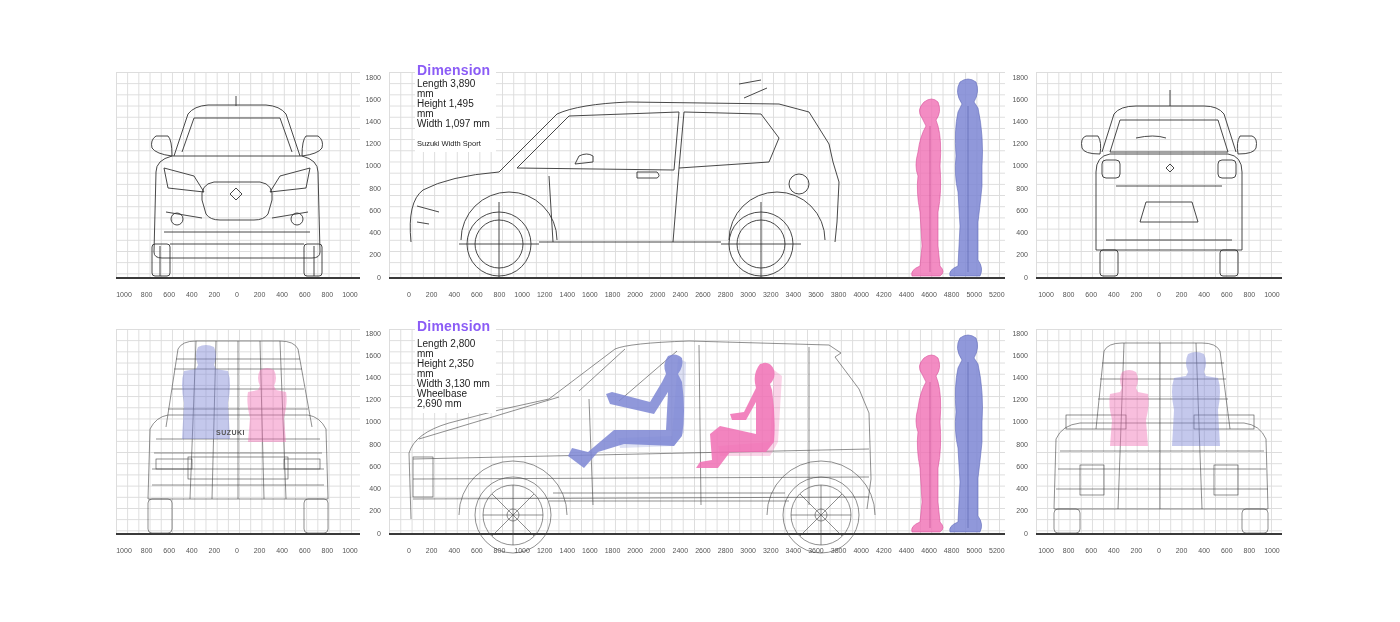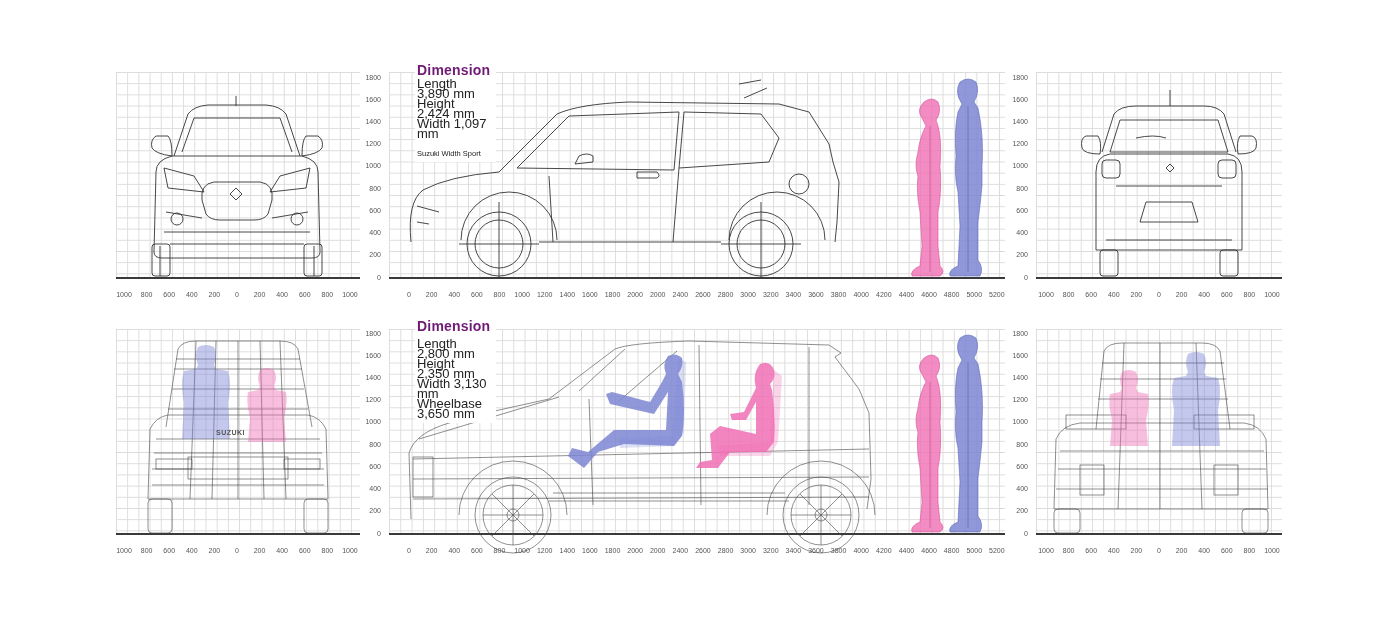--- a/index.html
+++ b/index.html
@@ -12,22 +12,22 @@
     background-image:
       linear-gradient(to right, #dcdcdc 1px, transparent 1px),
       linear-gradient(to bottom, #dcdcdc 1px, transparent 1px);
   }
   .baseline { position: absolute; height: 2px; background: #3a3a3a; }
   .xlabels { position: absolute; display: flex; justify-content: space-between; font-size: 7px; color: #555; }
   .xlabels span { width: 0; display: flex; justify-content: center; white-space: nowrap; }
   .ylabels { position: absolute; font-size: 7px; color: #555; text-align: right; width: 26px; }
   .ylabels span { position: absolute; right: 0; transform: translateY(-50%); }
   .info { position: absolute; background: #fff; padding: 2px 6px 4px 2px; }
-  .info h2 { margin: 0 0 1px 0; font-size: 14px; font-weight: bold; color: #701a75; letter-spacing: 0.2px; }
-  .info .line { font-size: 13px; line-height: 10px; color: #222; }
+  .info h2 { margin: 0 0 1px 0; font-size: 14px; font-weight: bold; color: #8b5cf6; letter-spacing: 0.2px; }
+  .info .line { font-size: 10px; line-height: 10px; color: #222; }
   .info .model { margin-top: 10px; font-size: 7.5px; color: #222; }
   svg { position: absolute; overflow: visible; }
   .car path, .car line, .car rect, .car circle, .car ellipse { fill: none; stroke: #333; stroke-width: 0.9; }
   .wire path, .wire line, .wire rect, .wire circle, .wire ellipse { fill: none; stroke: #444; stroke-width: 0.6; }
 </style>
 </head>
 <body>
 
 <div class="panel">
   <div class="grid" style="left:116px; top:72px; width:244px; height:206px; background-size:11.2px 11.2px;"></div>
@@ -139,21 +139,21 @@
     <path fill="#f06fb4" fill-opacity="0.8" stroke="#d9509a" stroke-width="0.6" d="M16 6 Q24 0 30 6 Q34 16 28 24 L30 30 Q34 44 32 70 Q34 96 30 116 L30 150 L32 170 Q38 176 32 180 L4 180 Q2 174 12 170 L14 150 L12 116 Q8 96 10 80 Q6 70 10 56 Q12 40 18 30 L14 22 Q8 14 16 6 Z"></path>
     <line x1="22" y1="30" x2="22" y2="176" stroke="#b03d80" stroke-width="0.5"></line>
   </svg>
   <svg style="left:946px; top:76px;" width="40" height="202" viewBox="0 0 40 202">
     <path fill="#7c86d4" fill-opacity="0.85" stroke="#5f69b8" stroke-width="0.6" d="M14 6 Q22 0 30 6 Q34 16 28 26 L32 32 Q38 60 36 90 L36 110 Q34 130 32 146 L32 184 Q38 192 34 200 L4 200 Q2 194 12 190 L14 150 L12 116 Q8 100 10 80 Q8 54 12 36 L16 28 Q8 16 14 6 Z"></path>
     <line x1="22" y1="30" x2="22" y2="196" stroke="#4b54a0" stroke-width="0.5"></line>
   </svg>
   <div class="info" style="left:415px; top:60px;">
     <h2>Dimension</h2>
     <div class="line">Length 3,890 mm</div>
-    <div class="line">Height 2,424 mm</div>
+    <div class="line">Height 1,495 mm</div>
     <div class="line">Width 1,097 mm</div>
     <div class="model">Suzuki Width Sport</div>
   </div>
 </div>
 
 <div class="panel">
   <div class="grid" style="left:1036px; top:72px; width:246px; height:206px; background-size:11.2px 11.2px;"></div>
   <div class="baseline" style="left:1036px; top:277px; width:246px;"></div>
   <div class="ylabels" style="left:1002px; top:77px; height:200px;">
     <span style="top:0px">1800</span>
@@ -318,21 +318,21 @@
   </svg>
   <svg style="left:946px; top:332px;" width="40" height="202" viewBox="0 0 40 202">
     <path fill="#7c86d4" fill-opacity="0.85" stroke="#5f69b8" stroke-width="0.6" d="M14 6 Q22 0 30 6 Q34 16 28 26 L32 32 Q38 60 36 90 L36 110 Q34 130 32 146 L32 184 Q38 192 34 200 L4 200 Q2 194 12 190 L14 150 L12 116 Q8 100 10 80 Q8 54 12 36 L16 28 Q8 16 14 6 Z"></path>
     <line x1="22" y1="30" x2="22" y2="196" stroke="#4b54a0" stroke-width="0.5"></line>
   </svg>
   <div class="info" style="left:415px; top:316px;">
     <h2 style="margin-bottom:5px;">Dimension</h2>
     <div class="line">Length 2,800 mm</div>
     <div class="line">Height 2,350 mm</div>
     <div class="line">Width 3,130 mm</div>
-    <div class="line">Wheelbase 3,650 mm</div>
+    <div class="line">Wheelbase 2,690 mm</div>
   </div>
 </div>
 
 <div class="panel">
   <div class="grid" style="left:1036px; top:329px; width:246px; height:206px; background-size:11.2px 11.2px;"></div>
   <div class="baseline" style="left:1036px; top:533px; width:246px;"></div>
   <div class="ylabels" style="left:1002px; top:333px; height:200px;">
     <span style="top:0px">1800</span>
     <span style="top:22px">1600</span>
     <span style="top:44px">1400</span>

